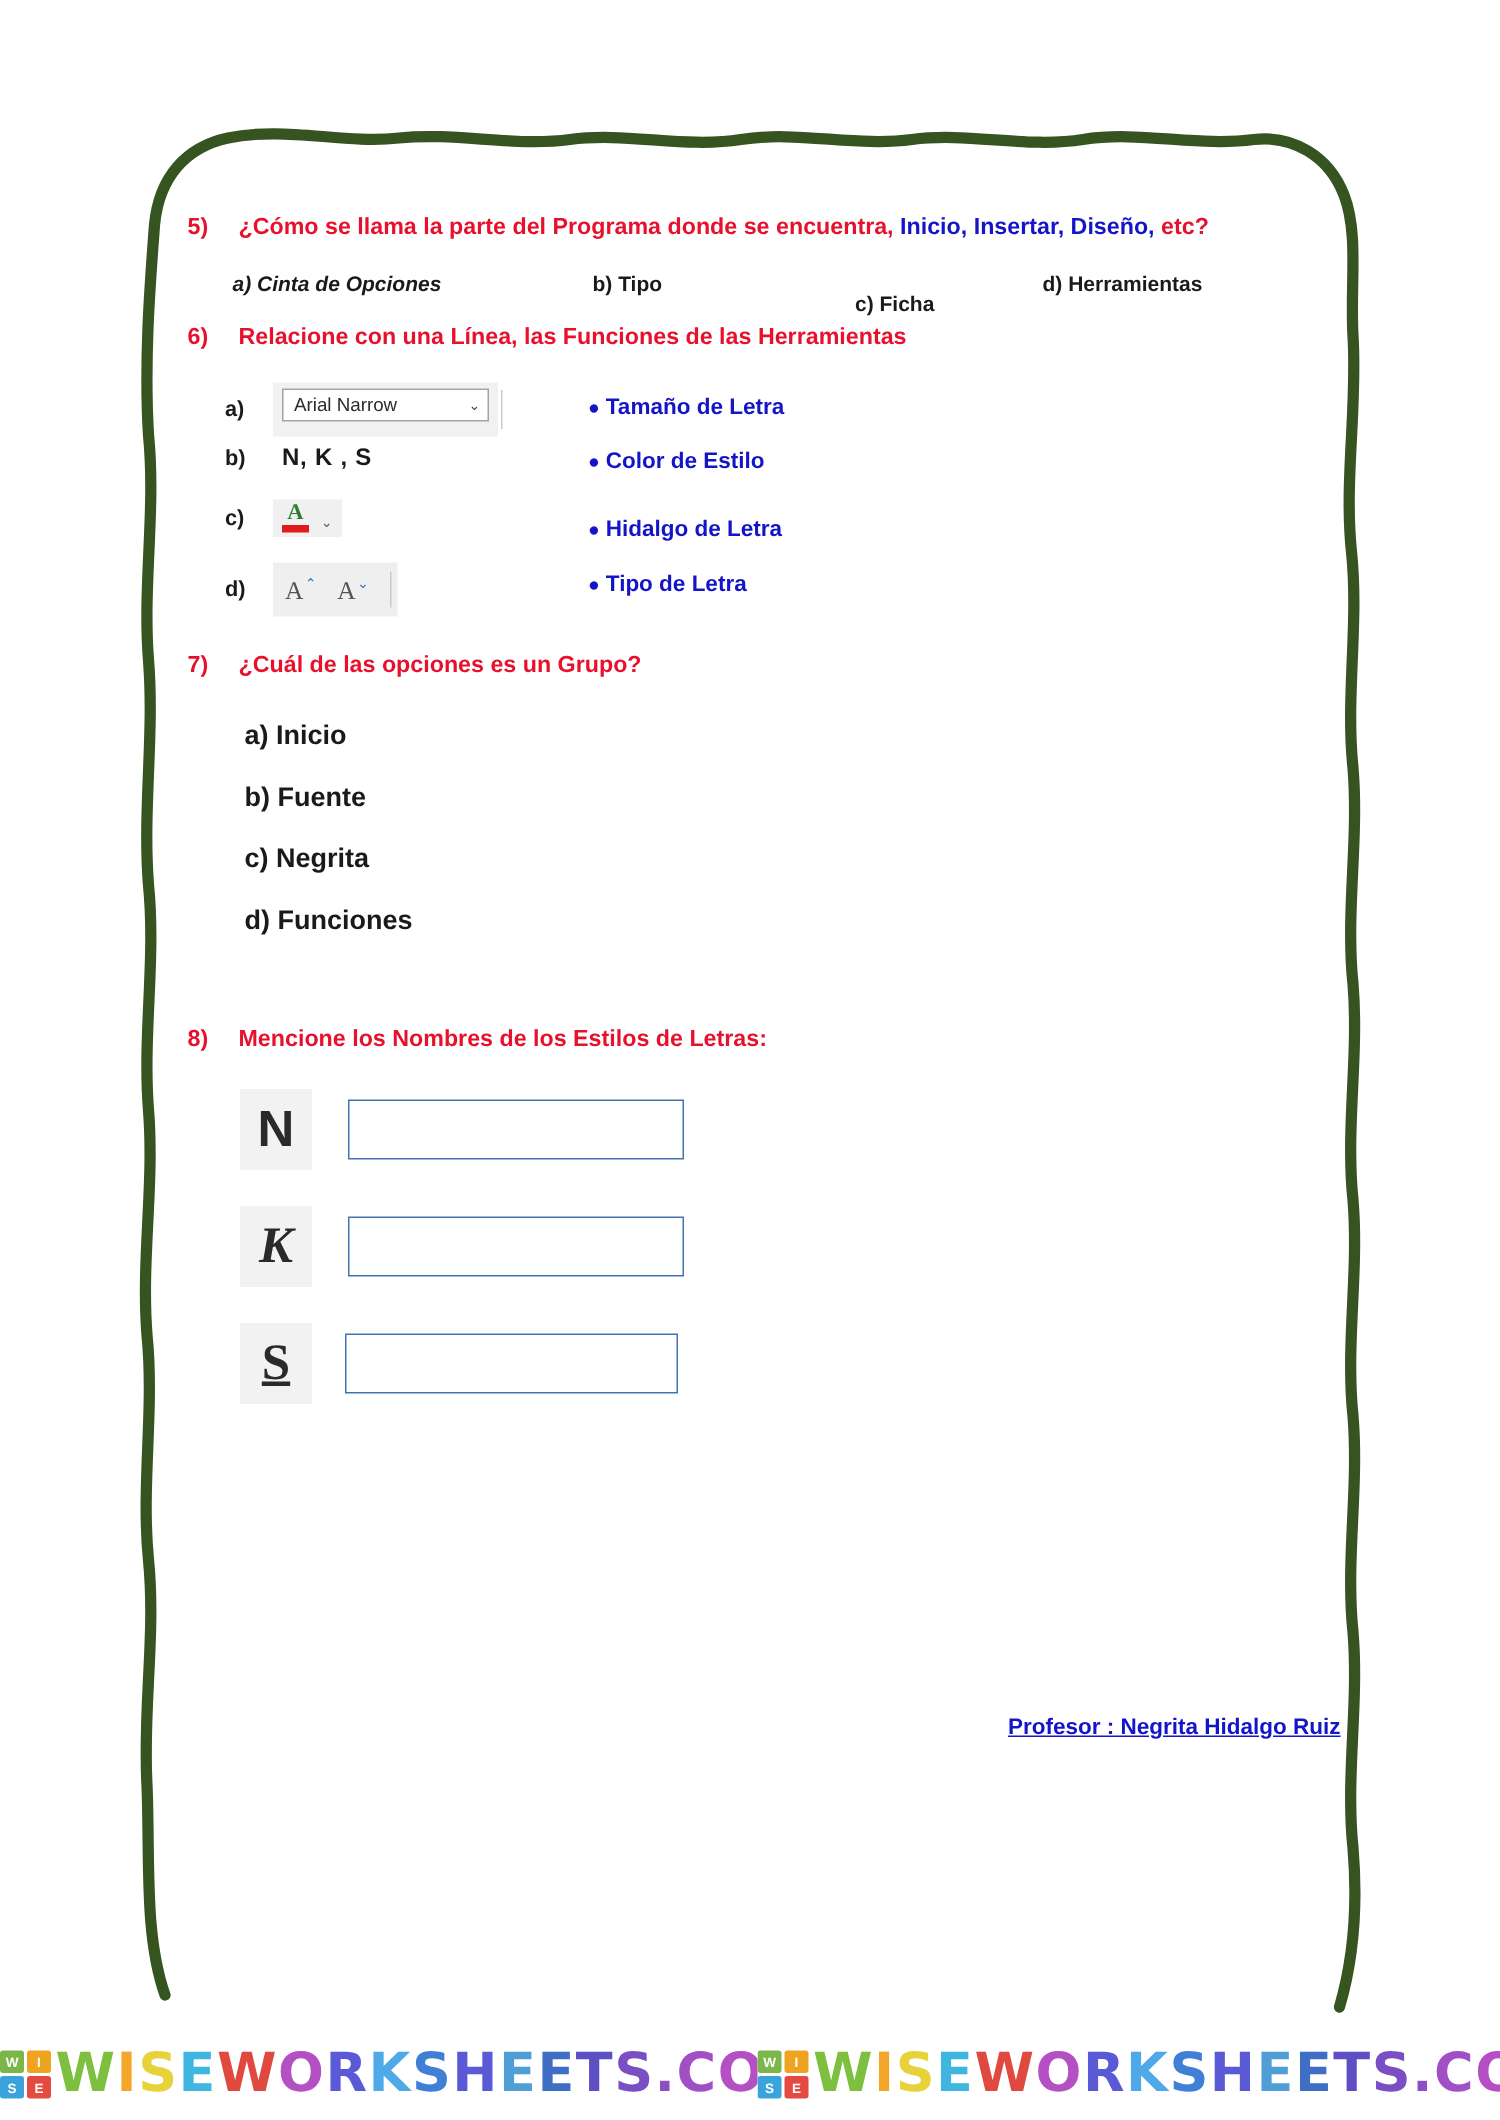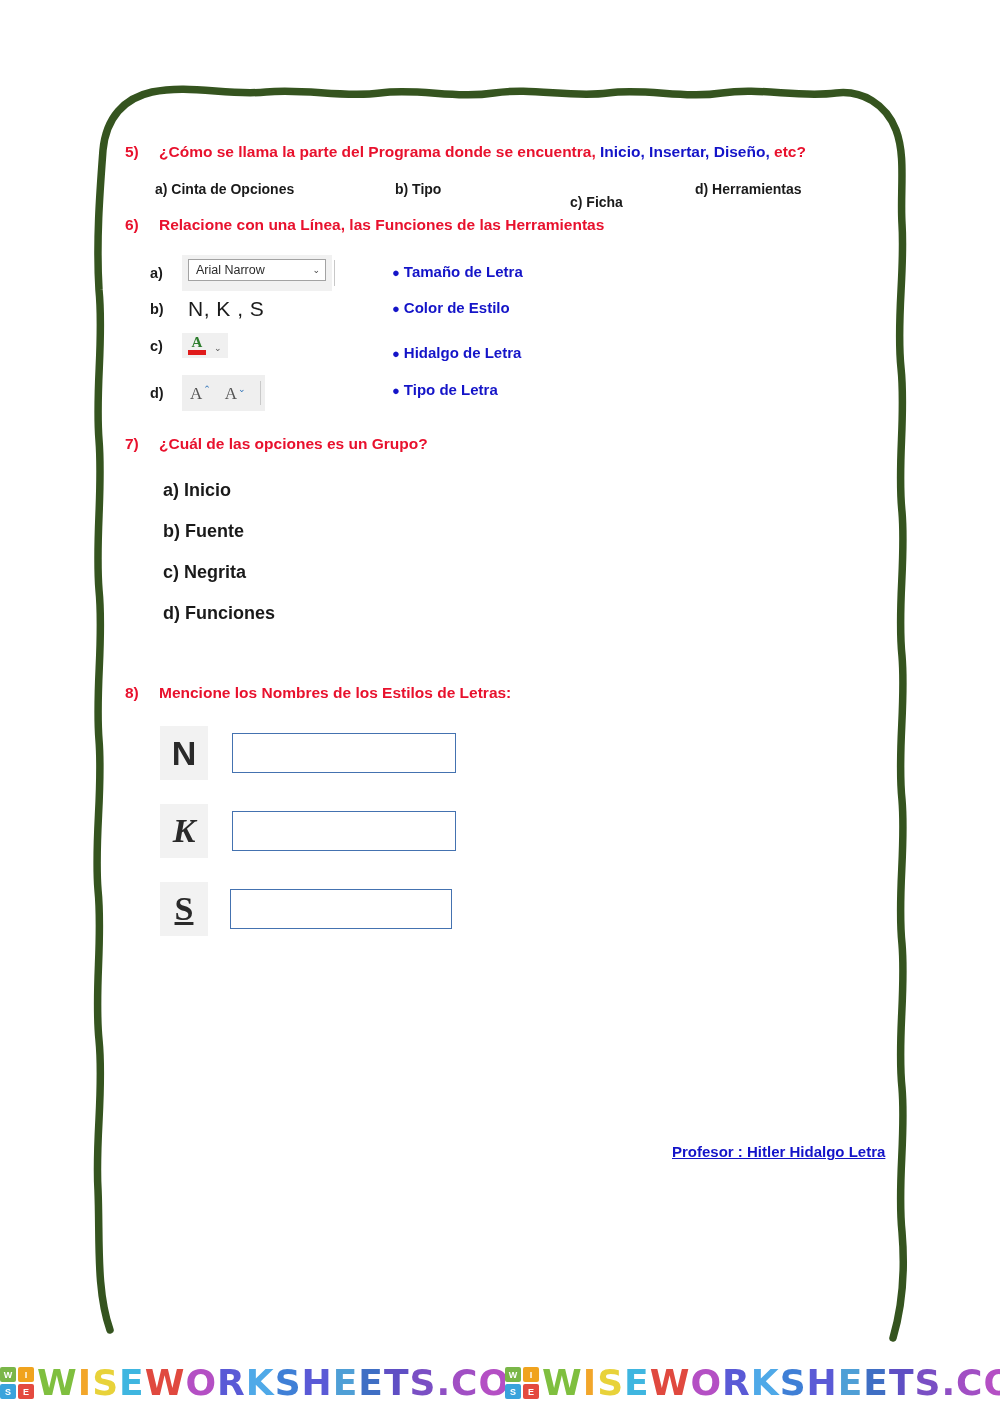--- a/index.html
+++ b/index.html
@@ -61,21 +61,21 @@
     top: 181px;
     width: 720px;
     font-size: 14px;
     font-weight: bold;
     color: #1a1a1a;
   }
   .q5-opts span {
     position: absolute;
     white-space: nowrap;
   }
-  .o5a { left: 0px; }
+  .o5a { left: 0px; font-style: italic; }
   .o5b { left: 240px; }
   .o5c { left: 415px; margin-top: 13px; }
   .o5d { left: 540px; }
 
   
   .q6-block {
     position: absolute;
     left: 150px;
     top: 255px;
     width: 760px;
@@ -122,22 +122,22 @@
   }
   .combo-divider {
     width: 1px;
     height: 26px;
     background: #c8c8c8;
     margin-left: 2px;
   }
 
   
   .nks {
-    font-size: 21px;
-    font-weight: normal;
+    font-size: 16px;
+    font-weight: bold;
     color: #1a1a1a;
     letter-spacing: 0.5px;
     padding-left: 6px;
   }
 
   
   .color-icon-wrap {
     background: #f0f0f0;
     display: inline-flex;
     align-items: center;
@@ -483,21 +483,21 @@
     </div>
 
     <div class="style-row" style="top:156px;">
       <span class="style-glyph">
         <span class="glyph-under">S</span>
       </span>
       <span class="answer-box" style="width:222px; margin-left:22px;"></span>
     </div>
   </div>
 
-  <div class="signature">Profesor : Hitler Hidalgo Letra</div>
+  <div class="signature">Profesor : Negrita Hidalgo Ruiz</div>
 </div>
 
 <div class="watermark-strip">
 
   <div class="wm-unit">
     <div class="wm-logo">
       <div class="wm-w">W</div>
       <div class="wm-i">I</div>
       <div class="wm-s">S</div>
       <div class="wm-e">E</div>

